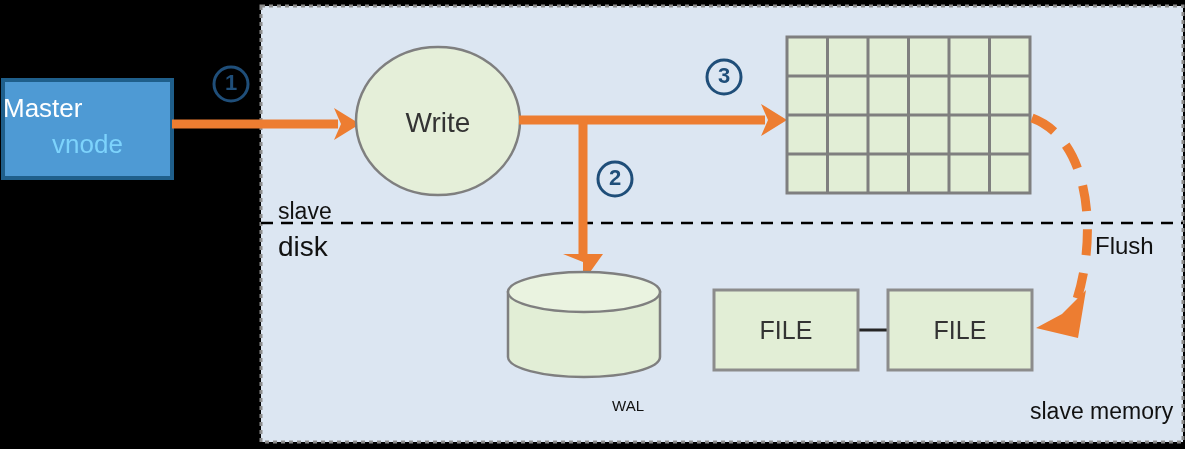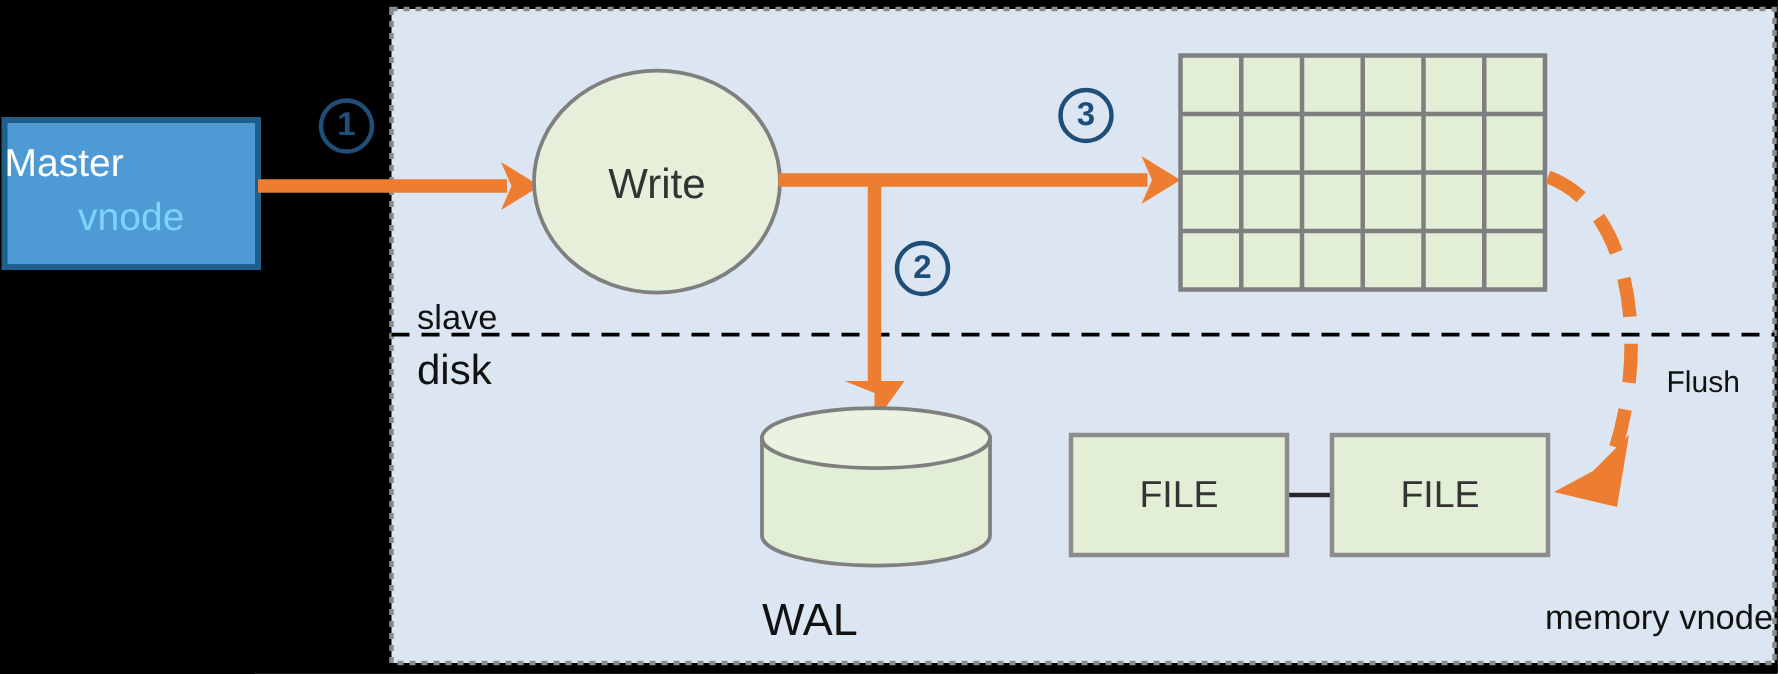--- a/index.html
+++ b/index.html
@@ -101,26 +101,26 @@
   </svg>
 
   <div class="lbl" style="left:3px; top:93px; width:169px; font-size:26px; color:#ffffff;">Master</div>
   <div class="lbl" style="left:3px; top:129px; width:169px; text-align:center; font-size:26px; color:#7dd3fc;">vnode</div>
 
   <div class="lbl" style="left:356px; top:107px; width:164px; text-align:center; font-size:28px; color:#333333;">Write</div>
 
   <div class="lbl" style="left:278px; top:198px; font-size:23px;">slave</div>
   <div class="lbl" style="left:278px; top:231px; font-size:28px;">disk</div>
 
-  <div class="lbl" style="left:508px; top:397px; width:152px; text-align:left; font-size:30px;">WAL</div>
+  <div class="lbl" style="left:492px; top:397px; width:152px; text-align:right; font-size:15px;">WAL</div>
 
   <div class="lbl" style="left:714px; top:316px; width:144px; text-align:center; font-size:25px; color:#333333;">FILE</div>
   <div class="lbl" style="left:888px; top:316px; width:144px; text-align:center; font-size:25px; color:#333333;">FILE</div>
 
-  <div class="lbl" style="left:1095px; top:244px; font-size:20px;margin-left:16px;">Flush</div>
+  <div class="lbl" style="left:1095px; top:232px; font-size:24px;">Flush</div>
 
-  <div class="lbl" style="left:1030px; top:398px; font-size:23px;">memory vnode</div>
+  <div class="lbl" style="left:1030px; top:398px; font-size:23px;">slave memory</div>
 
   <div class="lbl" style="left:214px; top:70px; width:34px; text-align:center; font-size:22px; font-weight:bold; color:#1f4e79;">1</div>
   <div class="lbl" style="left:598px; top:165px; width:34px; text-align:center; font-size:22px; font-weight:bold; color:#1f4e79;">2</div>
   <div class="lbl" style="left:707px; top:63px; width:34px; text-align:center; font-size:22px; font-weight:bold; color:#1f4e79;">3</div>
 
 </div>
 
 </body></html>

